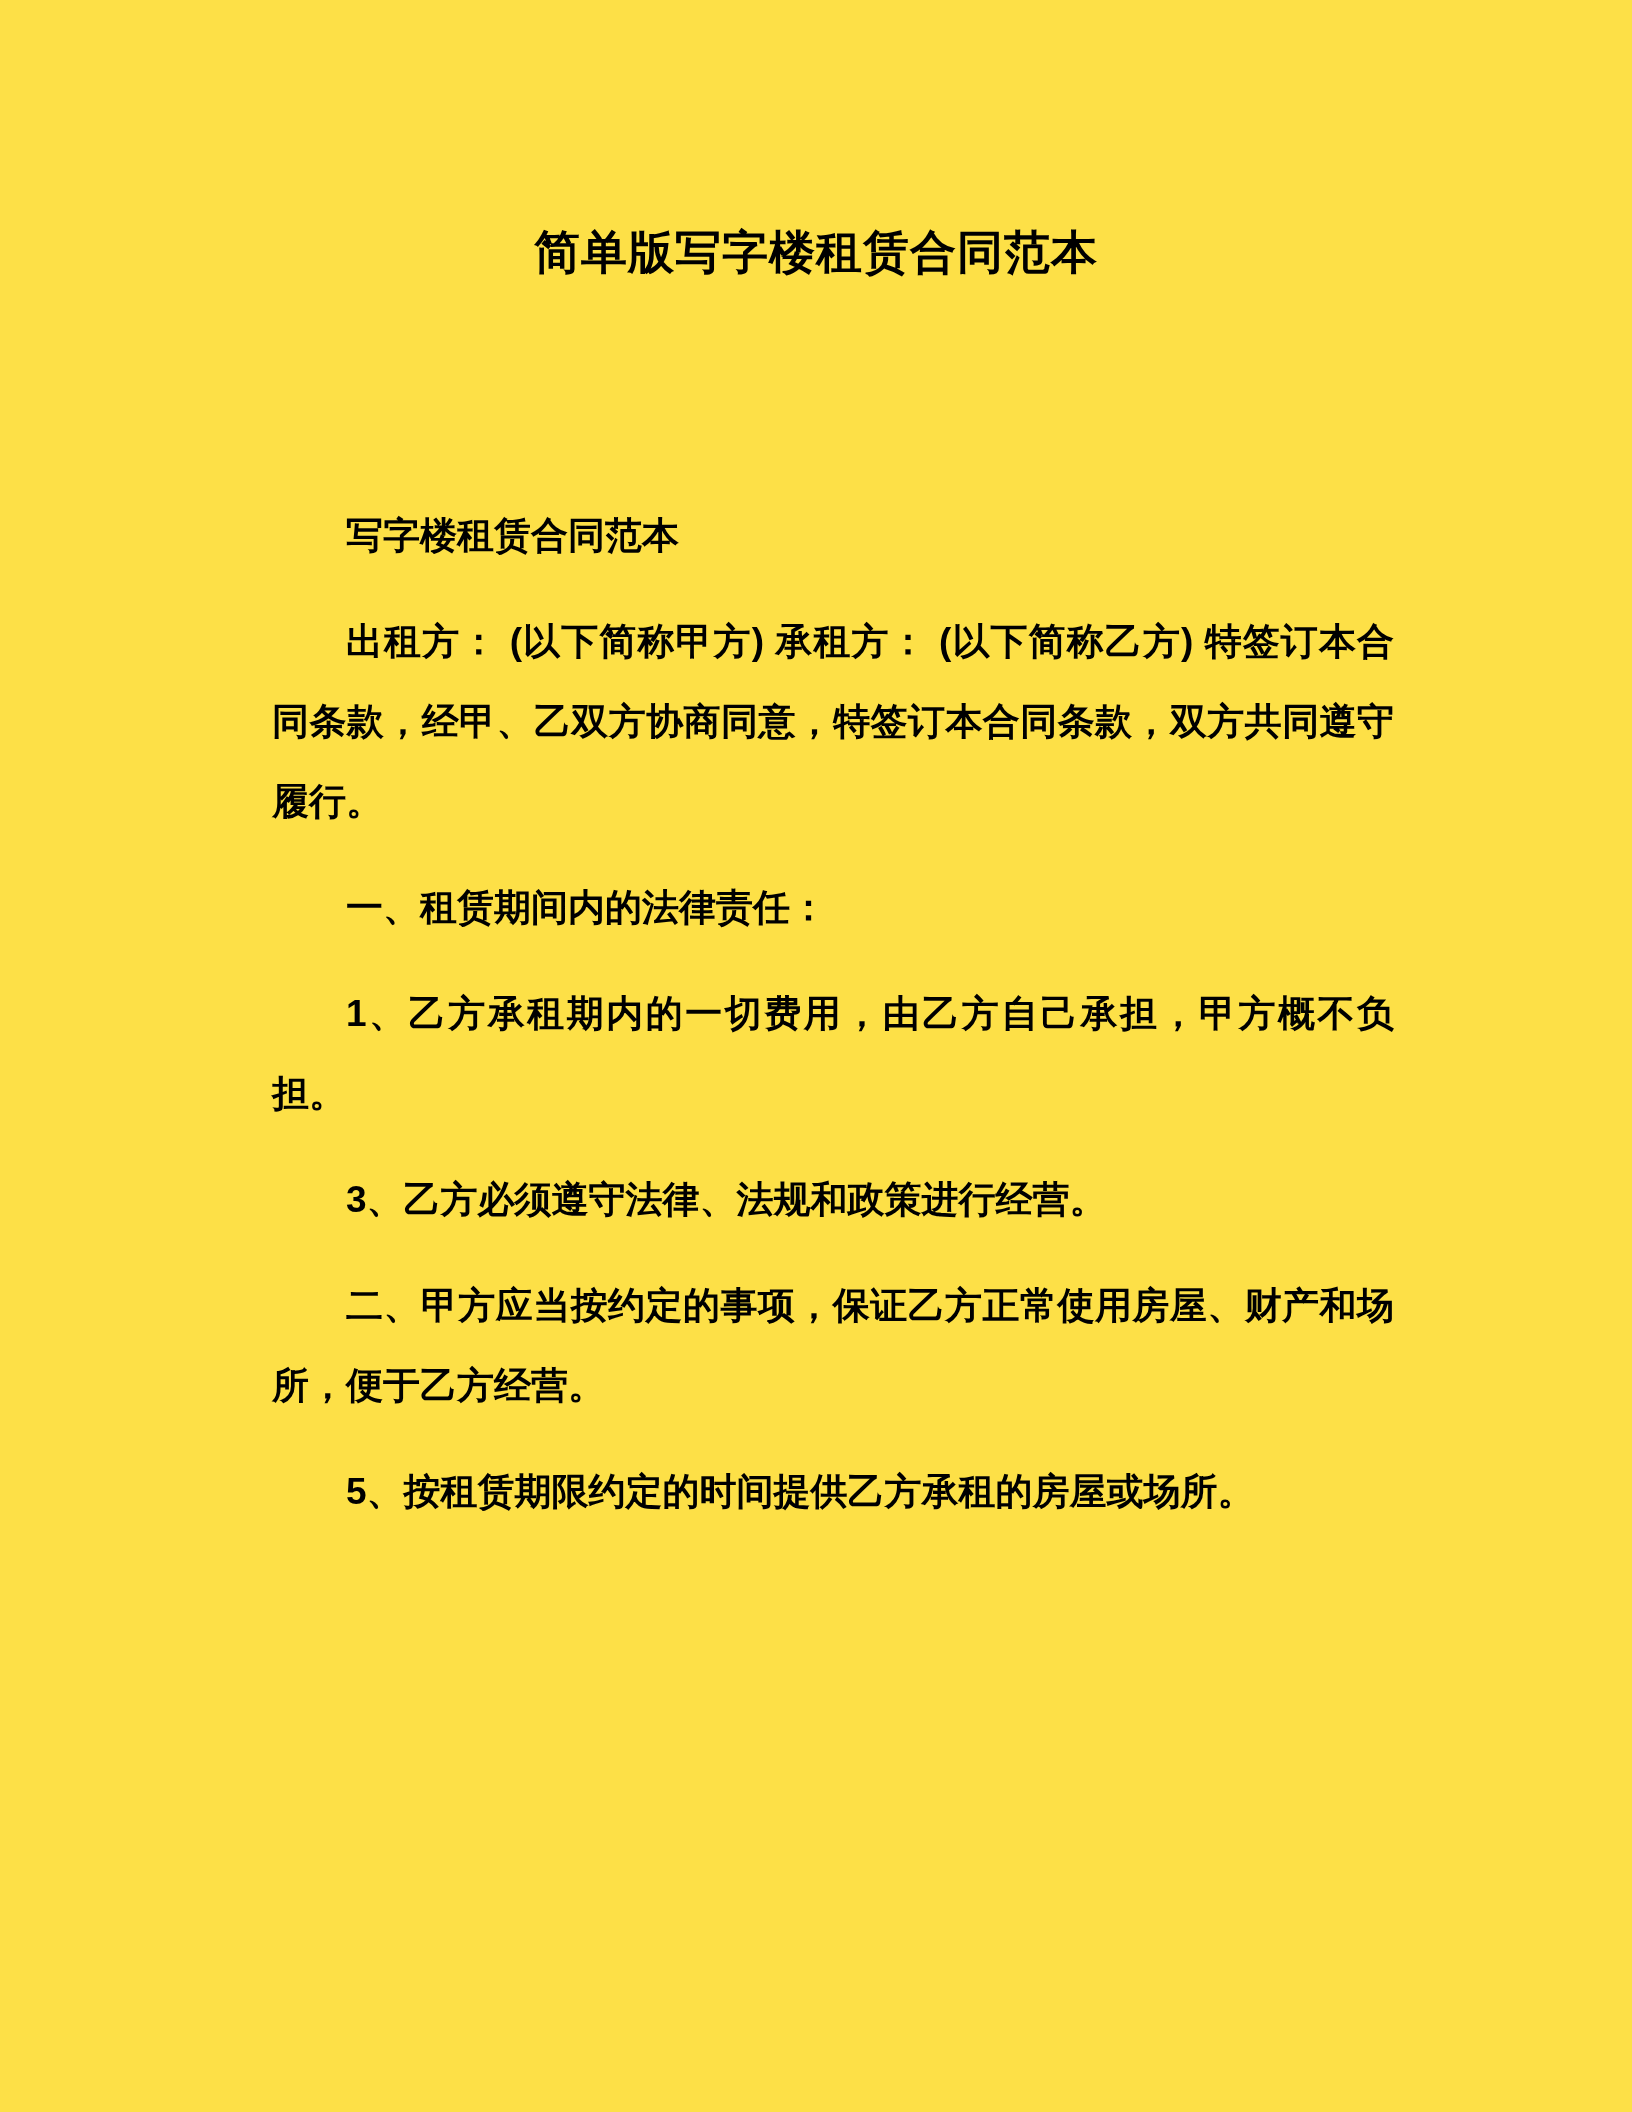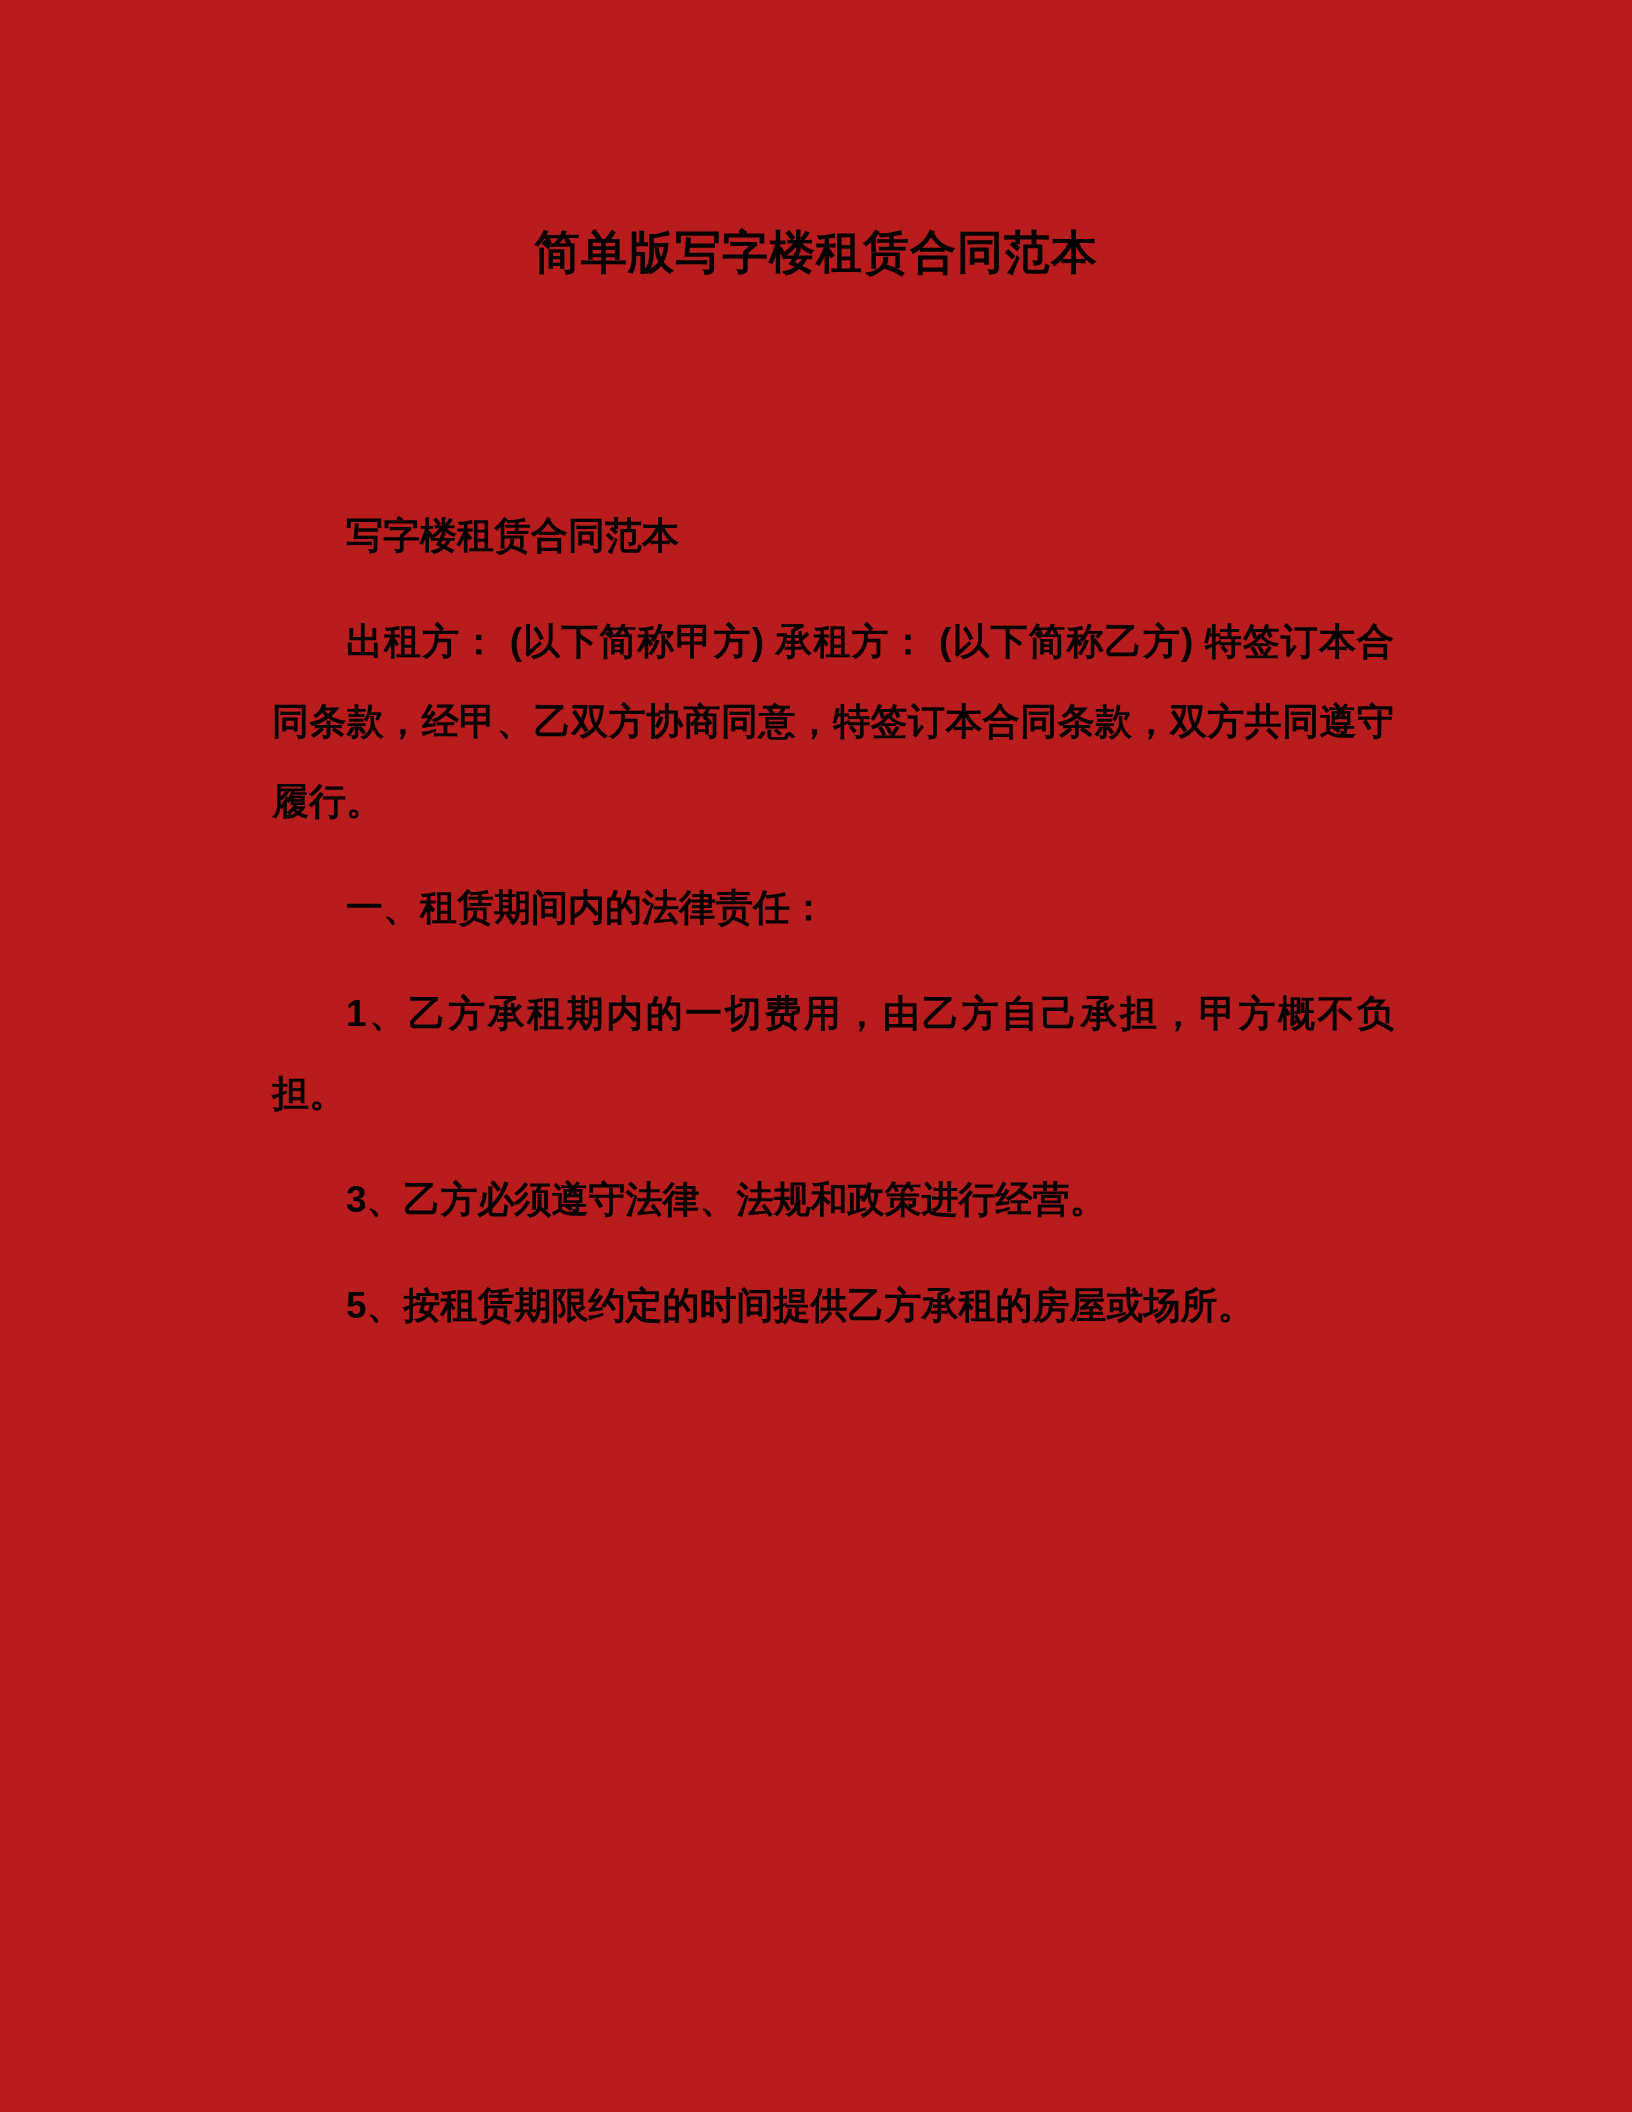--- a/index.html
+++ b/index.html
@@ -6,21 +6,21 @@
 
   html, body {
     background: #ffffff;
   }
 
   .page {
     position: relative;
     width: 1632px;
     height: 2112px;
     margin: 0 auto;
-    background: #b91c1c;
+    background: #fde047;
     color: #000000;
     font-family: "Liberation Sans", sans-serif;
     font-weight: 700;
     overflow: hidden;
   }
 
   .doc-title {
     padding-top: 222px;
     text-align: center;
     font-size: 46px;
@@ -50,16 +50,17 @@
 <div class="page">
 
   <h1 class="doc-title">简单版写字楼租赁合同范本</h1>
 
   <div class="doc-content">
     <p class="para">写字楼租赁合同范本</p>
     <p class="para">出租方：  (以下简称甲方) 承租方：  (以下简称乙方) 特签订本合同条款，经甲、乙双方协商同意，特签订本合同条款，双方共同遵守履行。</p>
     <p class="para">一、租赁期间内的法律责任：</p>
     <p class="para">1、乙方承租期内的一切费用，由乙方自己承担，甲方概不负担。</p>
     <p class="para">3、乙方必须遵守法律、法规和政策进行经营。</p>
+    <p class="para">二、甲方应当按约定的事项，保证乙方正常使用房屋、财产和场所，便于乙方经营。</p>
     <p class="para">5、按租赁期限约定的时间提供乙方承租的房屋或场所。</p>
   </div>
 
 </div>
 
 </body></html>

